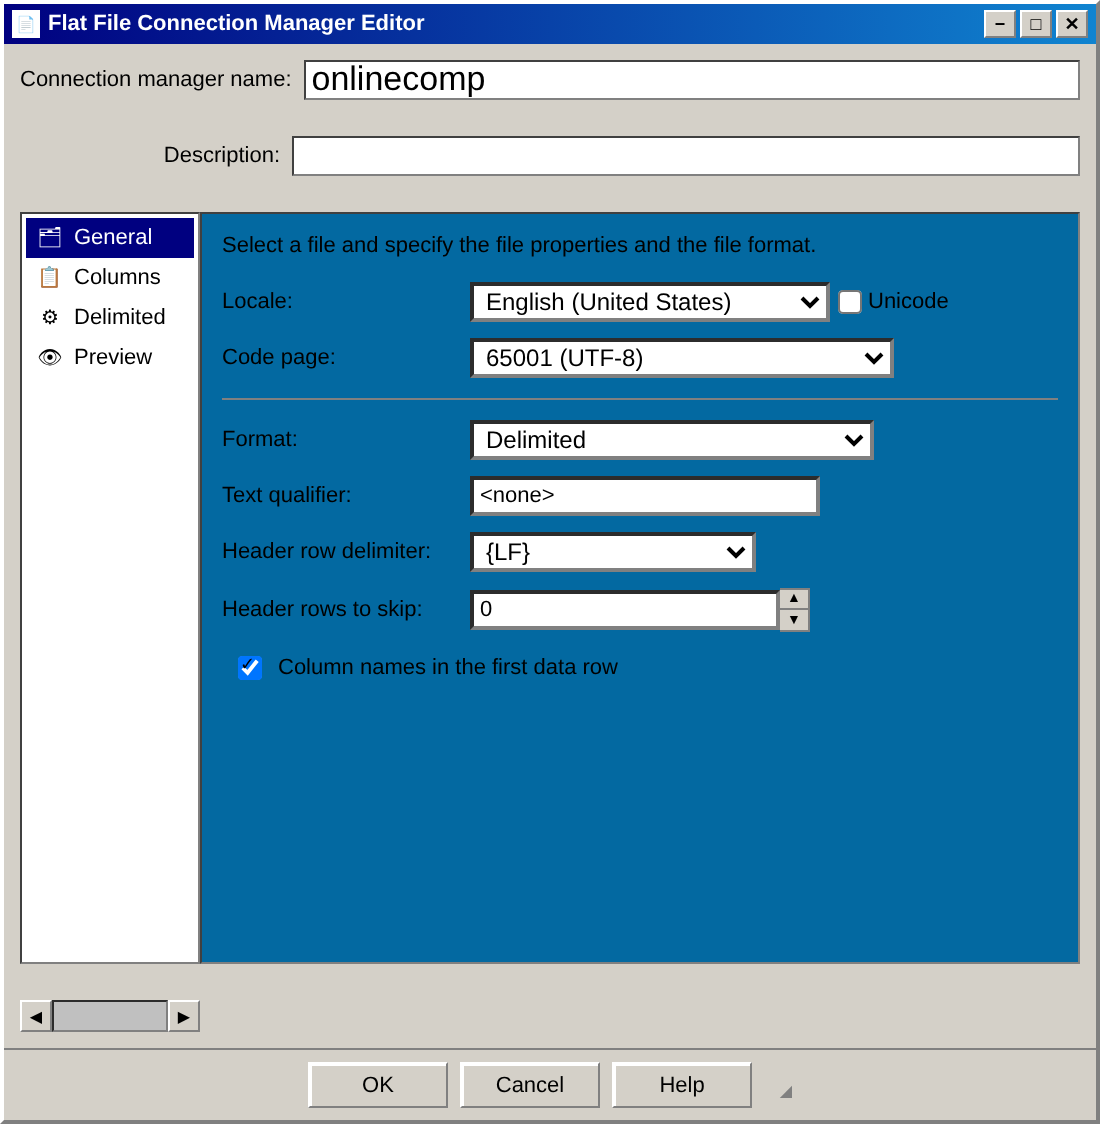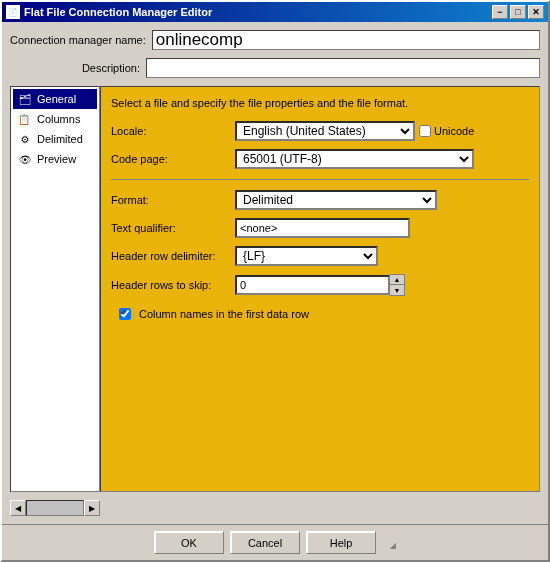--- a/index.html
+++ b/index.html
@@ -70,21 +70,21 @@
       justify-content: center;
       color: #000;
       font-weight: bold;
     }
 
     .window-body {
       flex: 1;
       padding: 8px;
       display: flex;
       flex-direction: column;
-      gap: 8px;
+      gap: 18px;
     }
 
     .form-row {
       display: flex;
       align-items: center;
       gap: 6px;
     }
 
     .form-label {
       color: #000;
@@ -142,21 +142,21 @@
       justify-content: center;
       font-size: 10px;
       flex-shrink: 0;
     }
 
     .right-panel {
       flex: 1;
       border: 1px solid #808080;
       border-top-color: #404040;
       border-left-color: #404040;
-      background: #eab308;
+      background: #0369a1;
       padding: 10px;
       display: flex;
       flex-direction: column;
       gap: 8px;
     }
 
     .panel-description {
       color: #000;
       margin-bottom: 4px;
     }
@@ -202,21 +202,21 @@
     .select-field {
       height: 20px;
       border: 2px inset #808080;
       background: #fff;
       font-family: inherit;
       font-size: 12px;
       padding: 0 2px;
     }
 
     .select-wide {
-      width: 239px;
+      width: 212px;
     }
 
     .select-medium {
       width: 180px;
     }
 
     .unicode-check {
       display: flex;
       align-items: center;
       gap: 3px;

